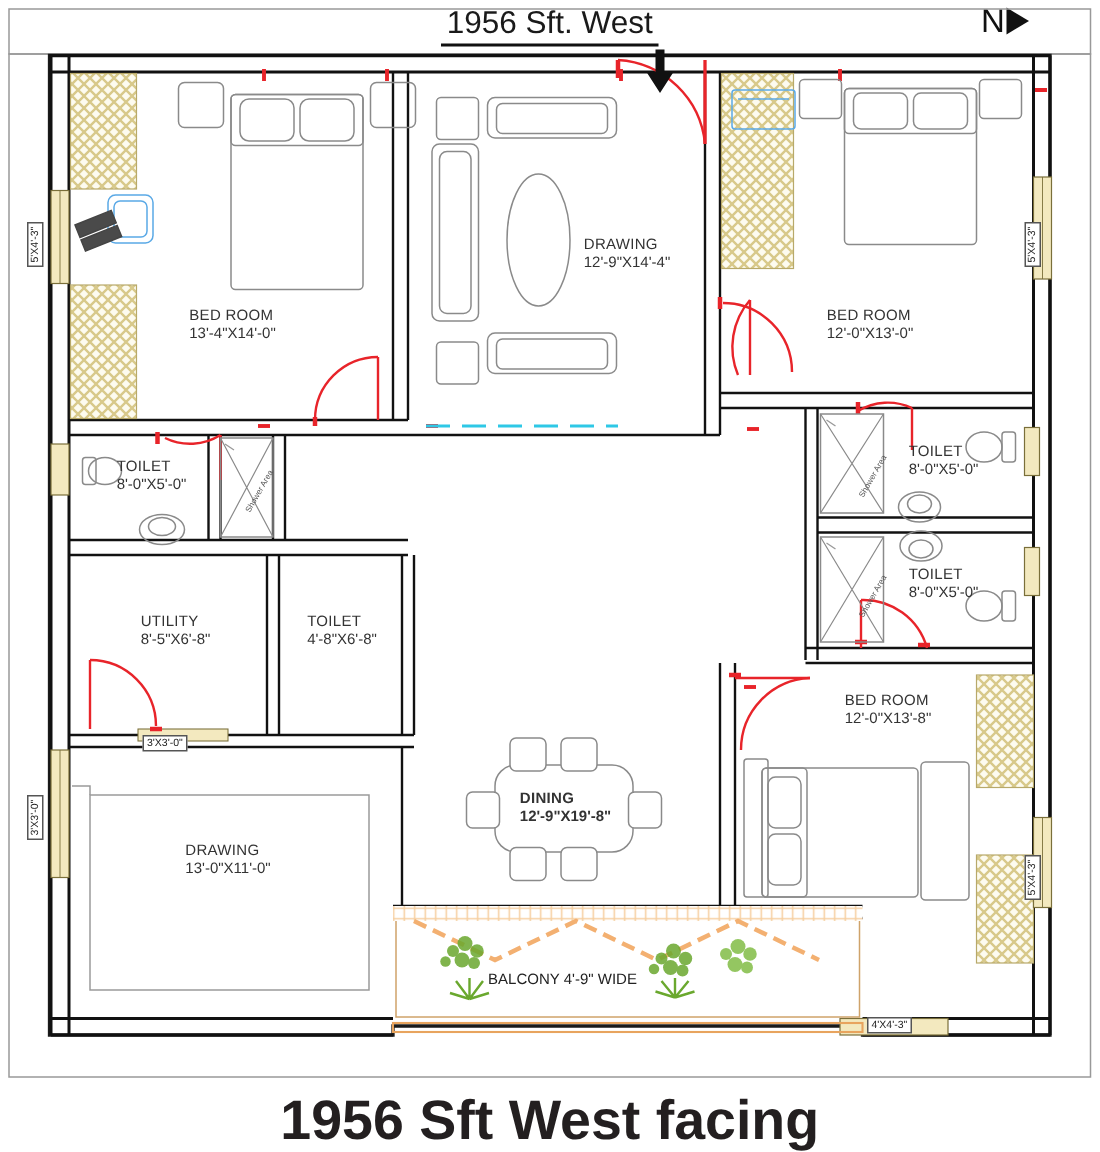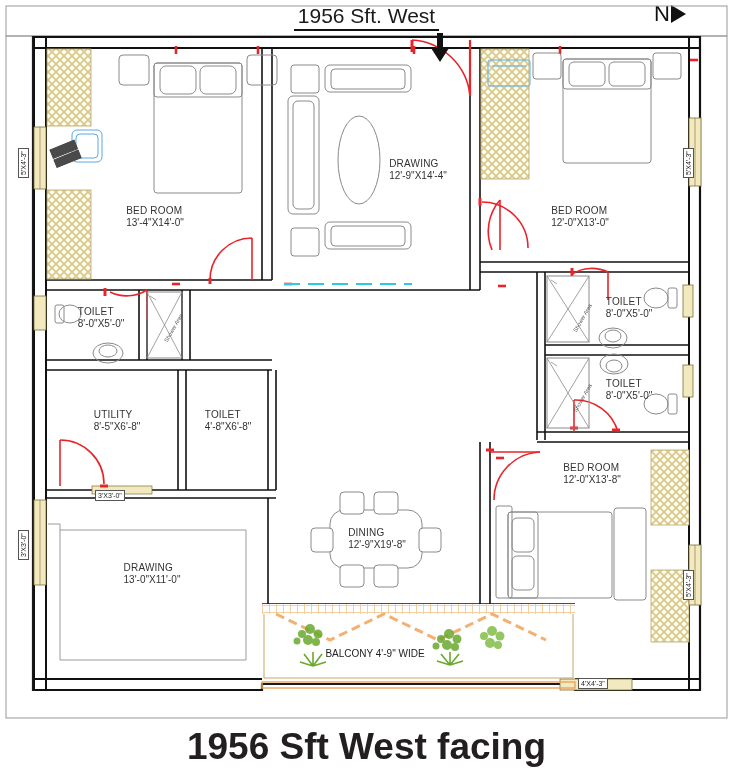--- a/index.html
+++ b/index.html
@@ -480,21 +480,21 @@
     <span class="dm">8'-5"X6'-8"</span>
   </div>
   <div class="rlabel" style="left:228px; top:409px;">
     <span class="nm">TOILET</span>
     <span class="dm">4'-8"X6'-8"</span>
   </div>
   <div class="rlabel" style="left:152px; top:562px;">
     <span class="nm">DRAWING</span>
     <span class="dm">13'-0"X11'-0"</span>
   </div>
-  <div class="rlabel" style="left:377px; top:527px;">
+  <div class="rlabel" style="left:377px; top:527px;font-weight:bold;">
     <span class="nm">DINING</span>
     <span class="dm">12'-9"X19'-8"</span>
   </div>
 
   <div class="shwr" style="left:163px; top:340px;">Shower Area</div>
   <div class="shwr" style="left:572px; top:330px;">Shower Area</div>
   <div class="shwr" style="left:572px; top:410px;">Shower Area</div>
 
   <div class="balc-label" style="left:375px; top:648px;">BALCONY 4'-9" WIDE</div>
 

